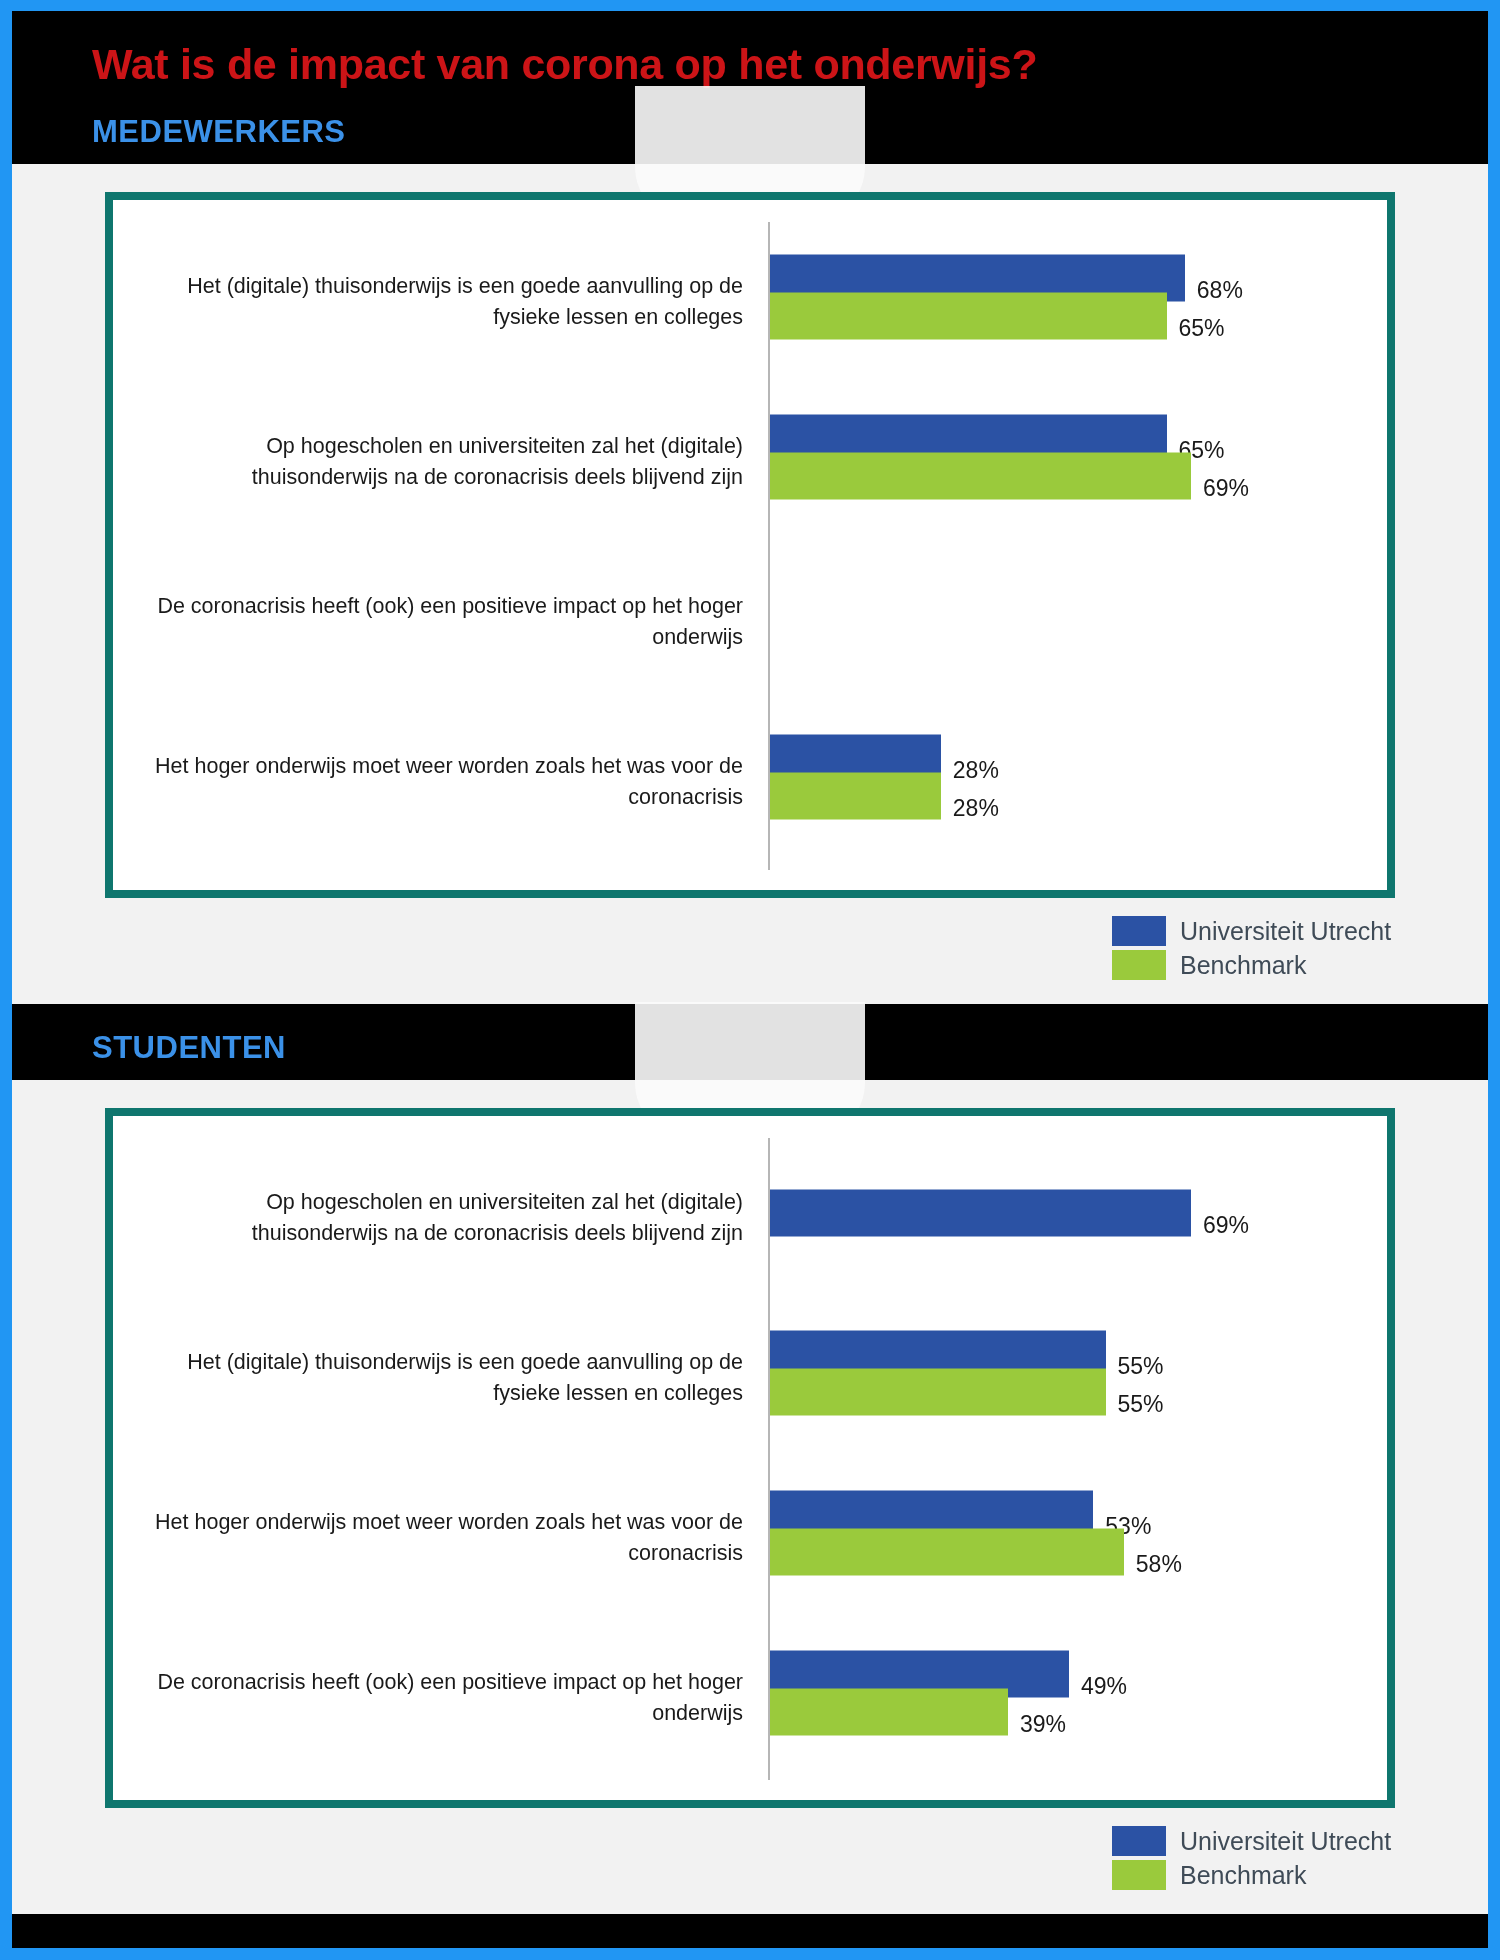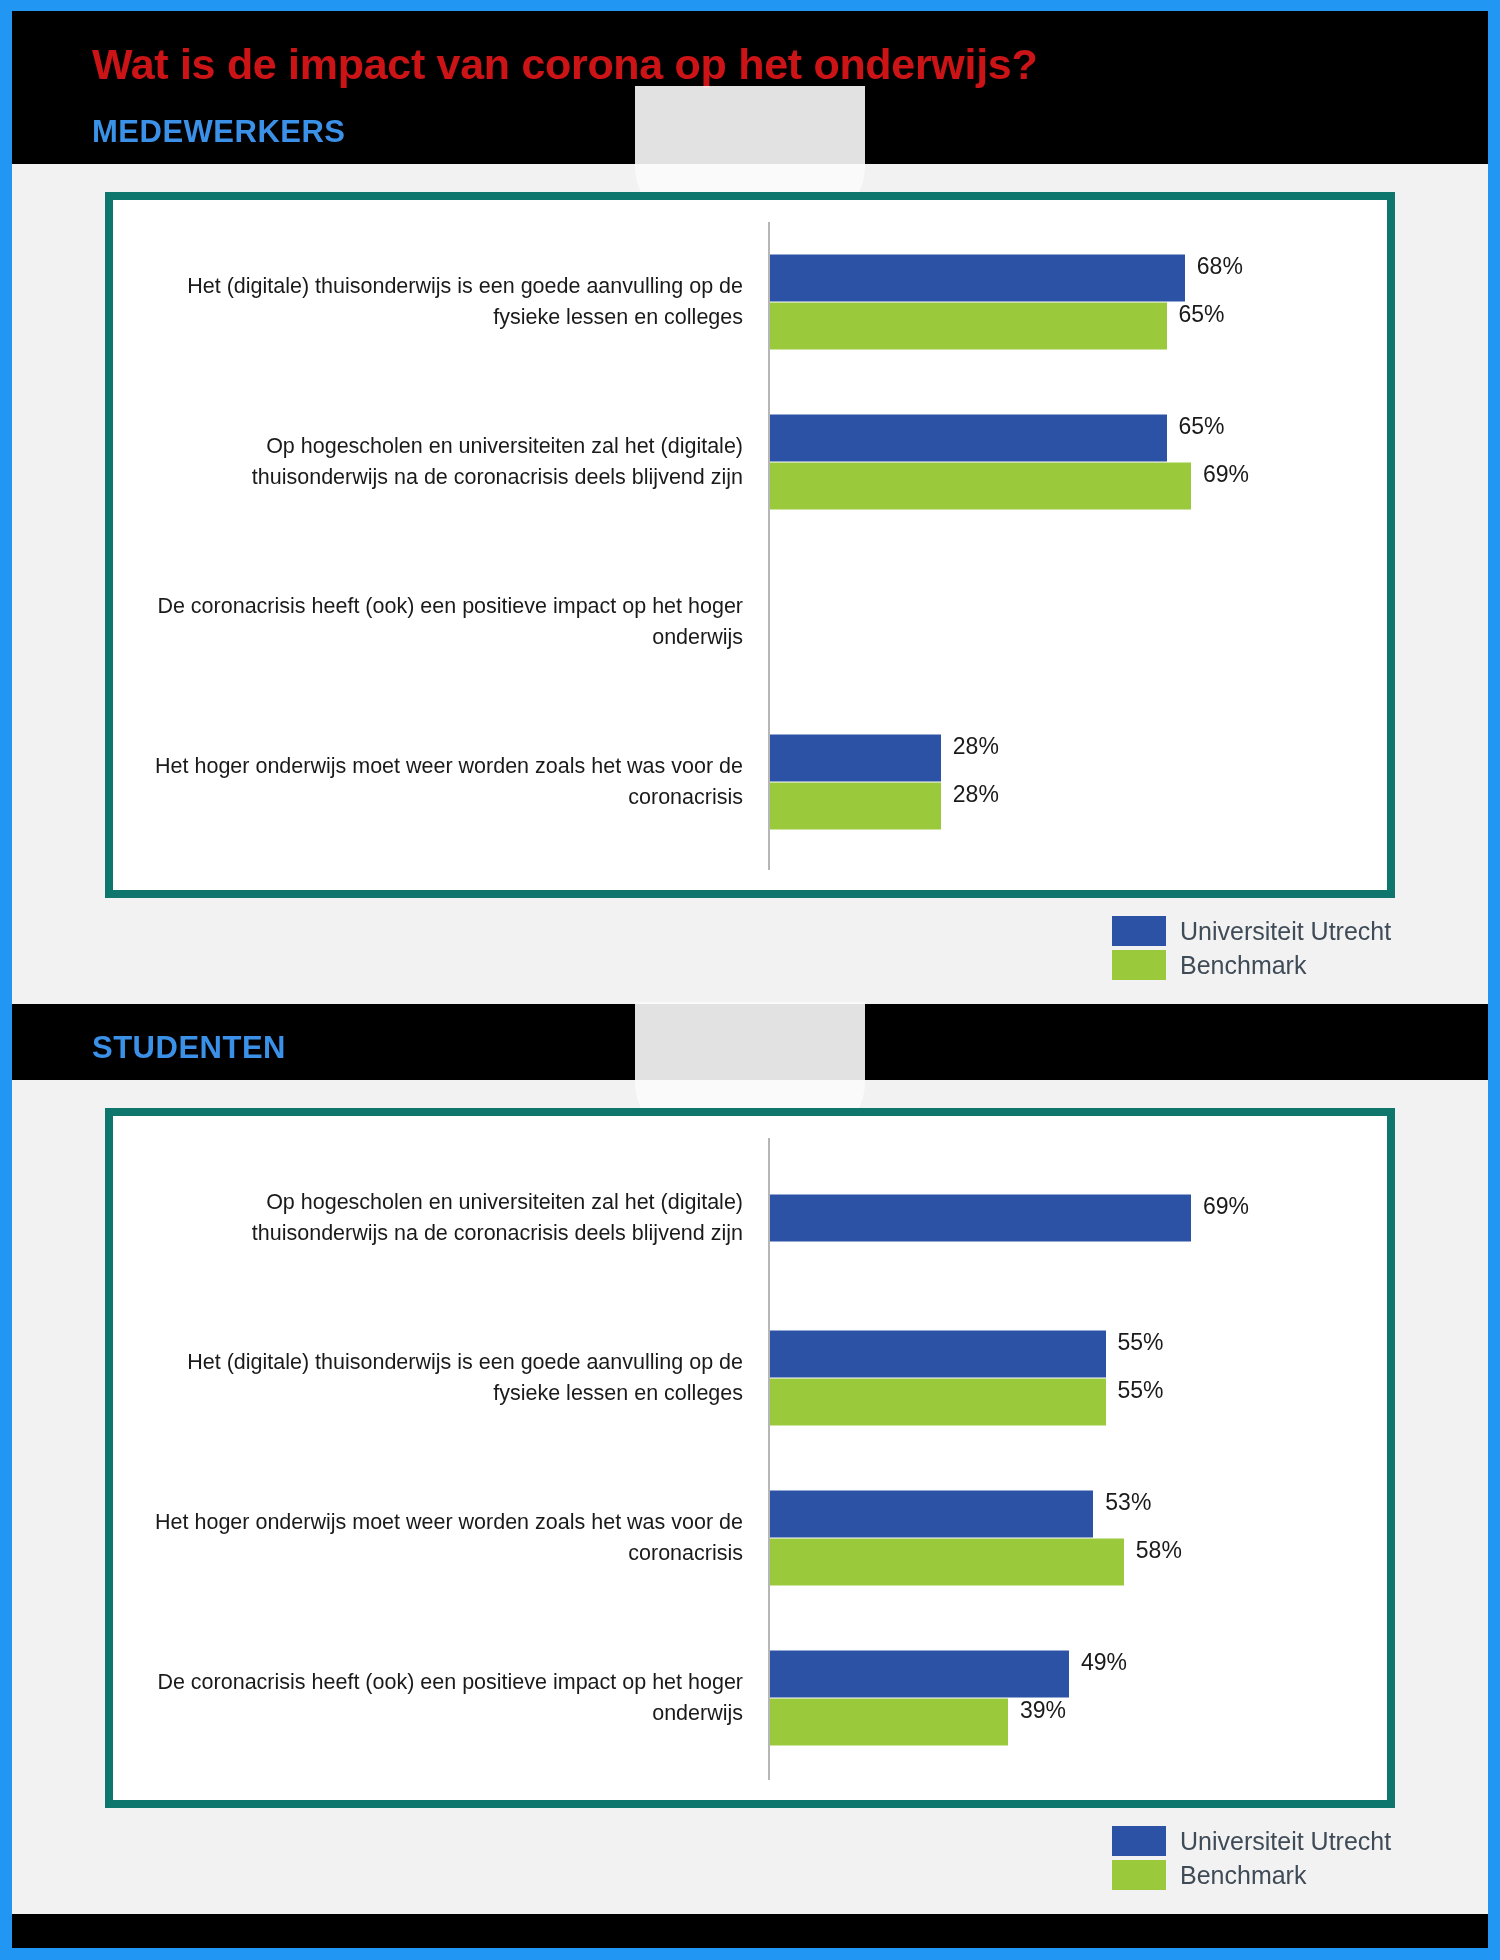--- a/index.html
+++ b/index.html
@@ -124,23 +124,23 @@
   }
   .bars {
     position: absolute;
     left: 657px;
     right: 8px;
     top: 50%;
     transform: translateY(-50%);
   }
   .bar-row {
     position: relative;
-    height: 47px;
+    height: 37px;
     display: flex;
-    align-items: flex-start;
+    align-items: flex-end;
   }
   .bar-row + .bar-row { margin-top: 1px; }
   .bar {
     height: 47px;
     display: block;
   }
   .bar.blue { background: #2b52a4; }
   .bar.green { background: #9aca3c; }
   .bar-value {
     font-size: 23px;

